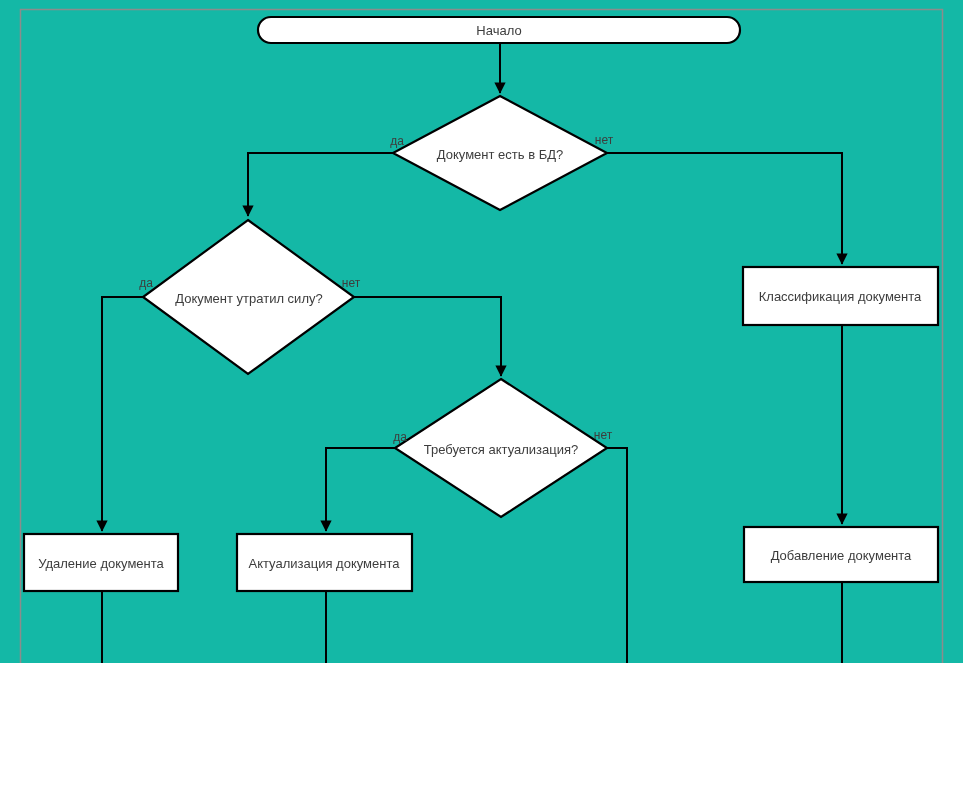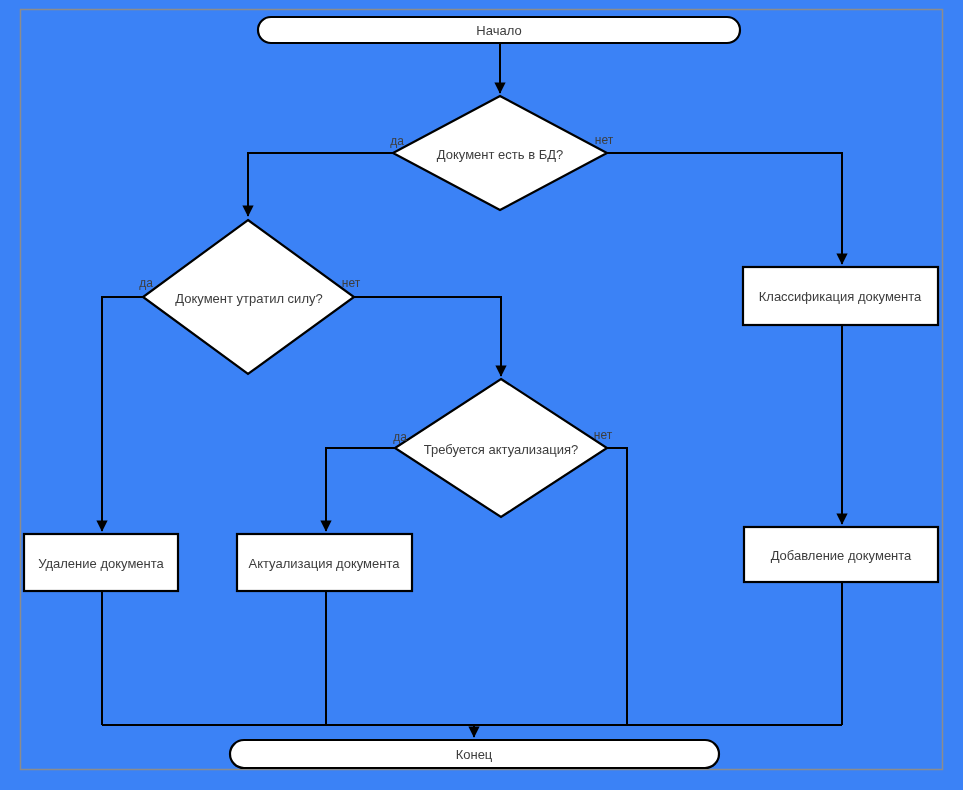--- a/index.html
+++ b/index.html
@@ -4,22 +4,22 @@
 <style>
   html, body {
     margin: 0;
     padding: 0;
     background: #ffffff;
     font-family: "Liberation Sans", sans-serif;
   }
   .canvas-wrap {
     position: relative;
     width: 963px;
-    height: 790px;
-    background: #3b82f6;
+    height: 663px;
+    background: #14b8a6;
     overflow: hidden;
     text-align: center;
   }
   svg { display: block; }
   .edge {
     fill: none;
     stroke: #000000;
     stroke-width: 2;
   }
   .shape {

